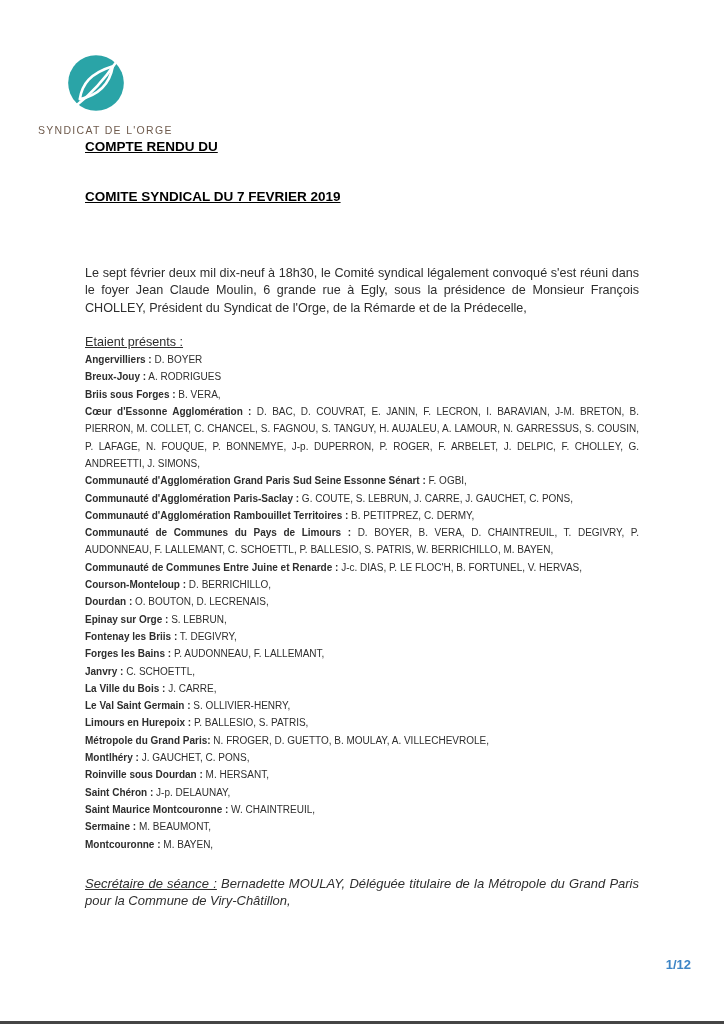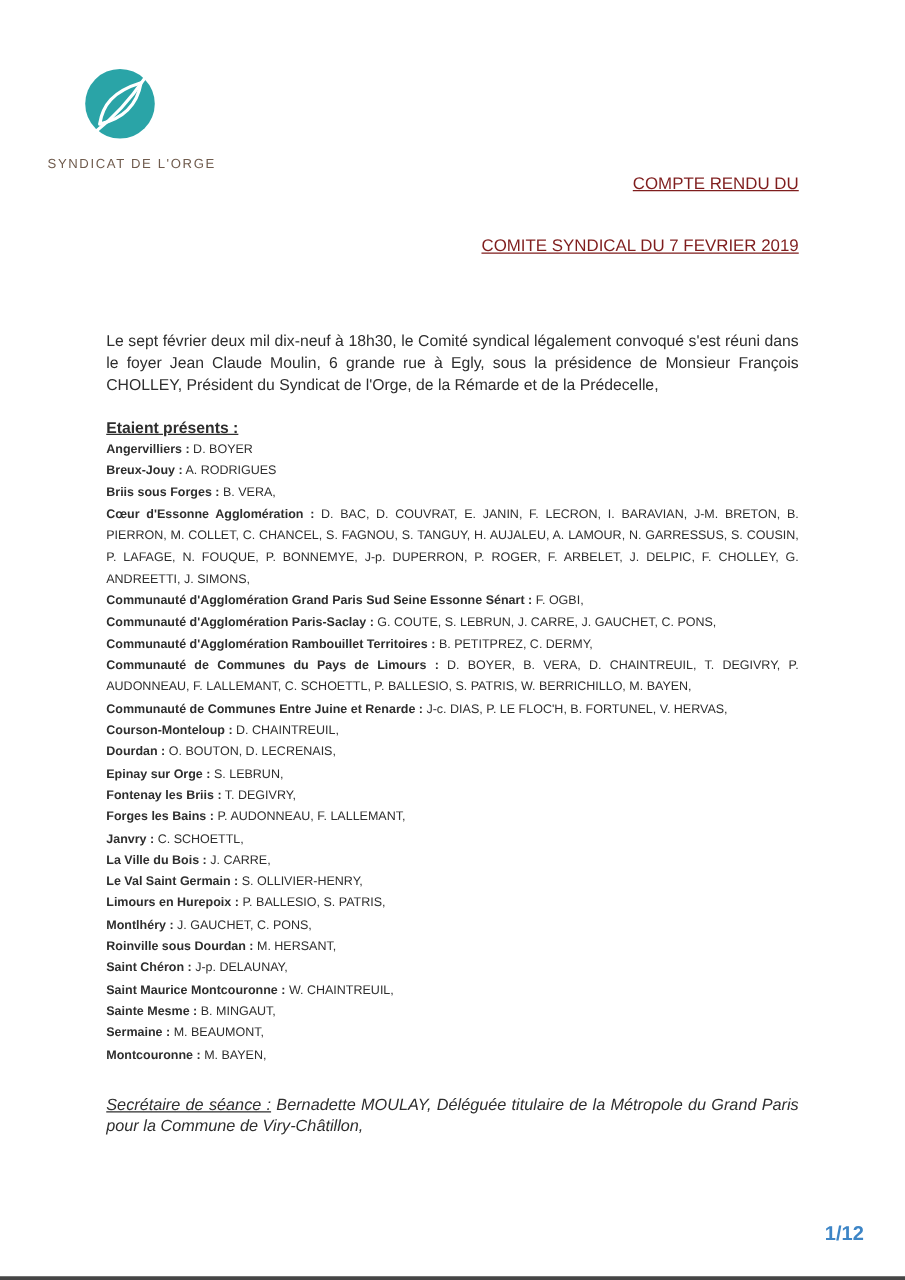--- a/index.html
+++ b/index.html
@@ -9,41 +9,41 @@
     color:#2e2e2e;
   }
   .logo-block{position:absolute;left:38px;top:54px;width:116px;text-align:center;}
   .logo-mark{width:58px;height:58px;display:inline-block;}
   .org-name{
     margin-top:8px;font-size:10.5px;letter-spacing:1.3px;color:#6f5b4d;
     font-weight:400;white-space:nowrap;
   }
   .content{position:absolute;left:85px;right:85px;top:138px;}
   .doc-title{
-    text-align:right;font-weight:normal;font-size:13.5px;color:#7f1d1d;
+    text-align:left;font-weight:bold;font-size:13.5px;color:#000000;
     text-decoration:underline;line-height:17px;
   }
   .doc-title.second{margin-top:33px;}
   .intro{
     margin-top:60px;font-size:12.6px;line-height:17.3px;text-align:justify;
   }
   .present-heading{
-    margin-top:17px;font-size:12.6px;line-height:17.3px;font-weight:bold;
+    margin-top:17px;font-size:12.6px;line-height:17.3px;font-weight:normal;
     text-decoration:underline;
   }
   .attendees{font-size:10px;line-height:17.3px;}
   .attendee{text-align:justify;}
   .attendee .label{font-weight:bold;}
   .secretary{
     margin-top:22px;font-size:13px;line-height:17.3px;font-style:italic;
     text-align:justify;
   }
   .secretary .label{text-decoration:underline;}
   .page-number{
-    position:absolute;top:979px;right:33px;font-size:16px;font-weight:bold;
+    position:absolute;top:957px;right:33px;font-size:13px;font-weight:bold;
     color:#3d85c6;
   }
   .page-bottom-edge{
     position:absolute;bottom:0;left:0;width:100%;height:3px;background:#454545;
   }
 </style>
 </head>
 <body>
 
 <div class="logo-block">
@@ -77,48 +77,48 @@
 
   <div class="attendee"><span class="label">Communauté d'Agglomération Paris-Saclay :</span><span> G. COUTE, S. LEBRUN, J. CARRE, J. GAUCHET, C. PONS,</span></div>
 
   <div class="attendee"><span class="label">Communauté d'Agglomération Rambouillet Territoires :</span><span> B. PETITPREZ, C. DERMY,</span></div>
 
   <div class="attendee"><span class="label">Communauté de Communes du Pays de Limours :</span><span> D. BOYER, B. VERA, D. CHAINTREUIL, T. DEGIVRY, P. AUDONNEAU, F. LALLEMANT, C. SCHOETTL, P. BALLESIO, S. PATRIS, W. BERRICHILLO, M. BAYEN,</span></div>
 
   <div class="attendee"><span class="label">Communauté de Communes Entre Juine et Renarde :</span><span> J-c. DIAS, P. LE FLOC'H, B. FORTUNEL, V. HERVAS,</span></div>
 
 
-  <div class="attendee"><span class="label">Courson-Monteloup :</span><span> D. CHAINTREUIL,</span></div>
+  <div class="attendee"><span class="label">Courson-Monteloup :</span><span> D. BERRICHILLO,</span></div>
 
   <div class="attendee"><span class="label">Dourdan :</span><span> O. BOUTON, D. LECRENAIS,</span></div>
 
   <div class="attendee"><span class="label">Epinay sur Orge :</span><span> S. LEBRUN,</span></div>
 
   <div class="attendee"><span class="label">Fontenay les Briis :</span><span> T. DEGIVRY,</span></div>
 
   <div class="attendee"><span class="label">Forges les Bains :</span><span> P. AUDONNEAU, F. LALLEMANT,</span></div>
 
   <div class="attendee"><span class="label">Janvry :</span><span> C. SCHOETTL,</span></div>
 
   <div class="attendee"><span class="label">La Ville du Bois :</span><span> J. CARRE,</span></div>
 
   <div class="attendee"><span class="label">Le Val Saint Germain :</span><span> S. OLLIVIER-HENRY,</span></div>
 
   <div class="attendee"><span class="label">Limours en Hurepoix :</span><span> P. BALLESIO, S. PATRIS,</span></div>
 
+  <div class="attendee"><span class="label">Métropole du Grand Paris:</span><span> N. FROGER, D. GUETTO, B. MOULAY, A. VILLECHEVROLE,</span></div>
 
   <div class="attendee"><span class="label">Montlhéry :</span><span> J. GAUCHET, C. PONS,</span></div>
 
   <div class="attendee"><span class="label">Roinville sous Dourdan :</span><span> M. HERSANT,</span></div>
 
   <div class="attendee"><span class="label">Saint Chéron :</span><span> J-p. DELAUNAY,</span></div>
 
   <div class="attendee"><span class="label">Saint Maurice Montcouronne :</span><span> W. CHAINTREUIL,</span></div>
 
-  <div class="attendee"><span class="label">Sainte Mesme :</span><span> B. MINGAUT,</span></div>
 
   <div class="attendee"><span class="label">Sermaine :</span><span> M. BEAUMONT,</span></div>
 
   <div class="attendee"><span class="label">Montcouronne :</span><span> M. BAYEN,</span></div>
 </div>
 
   <p class="secretary"><span class="label">Secrétaire de séance :</span> <span>Bernadette MOULAY, Déléguée titulaire de la Métropole du Grand Paris pour la Commune de Viry-Châtillon,</span></p>
 </div>
 
 <div class="page-number">1/12</div>

